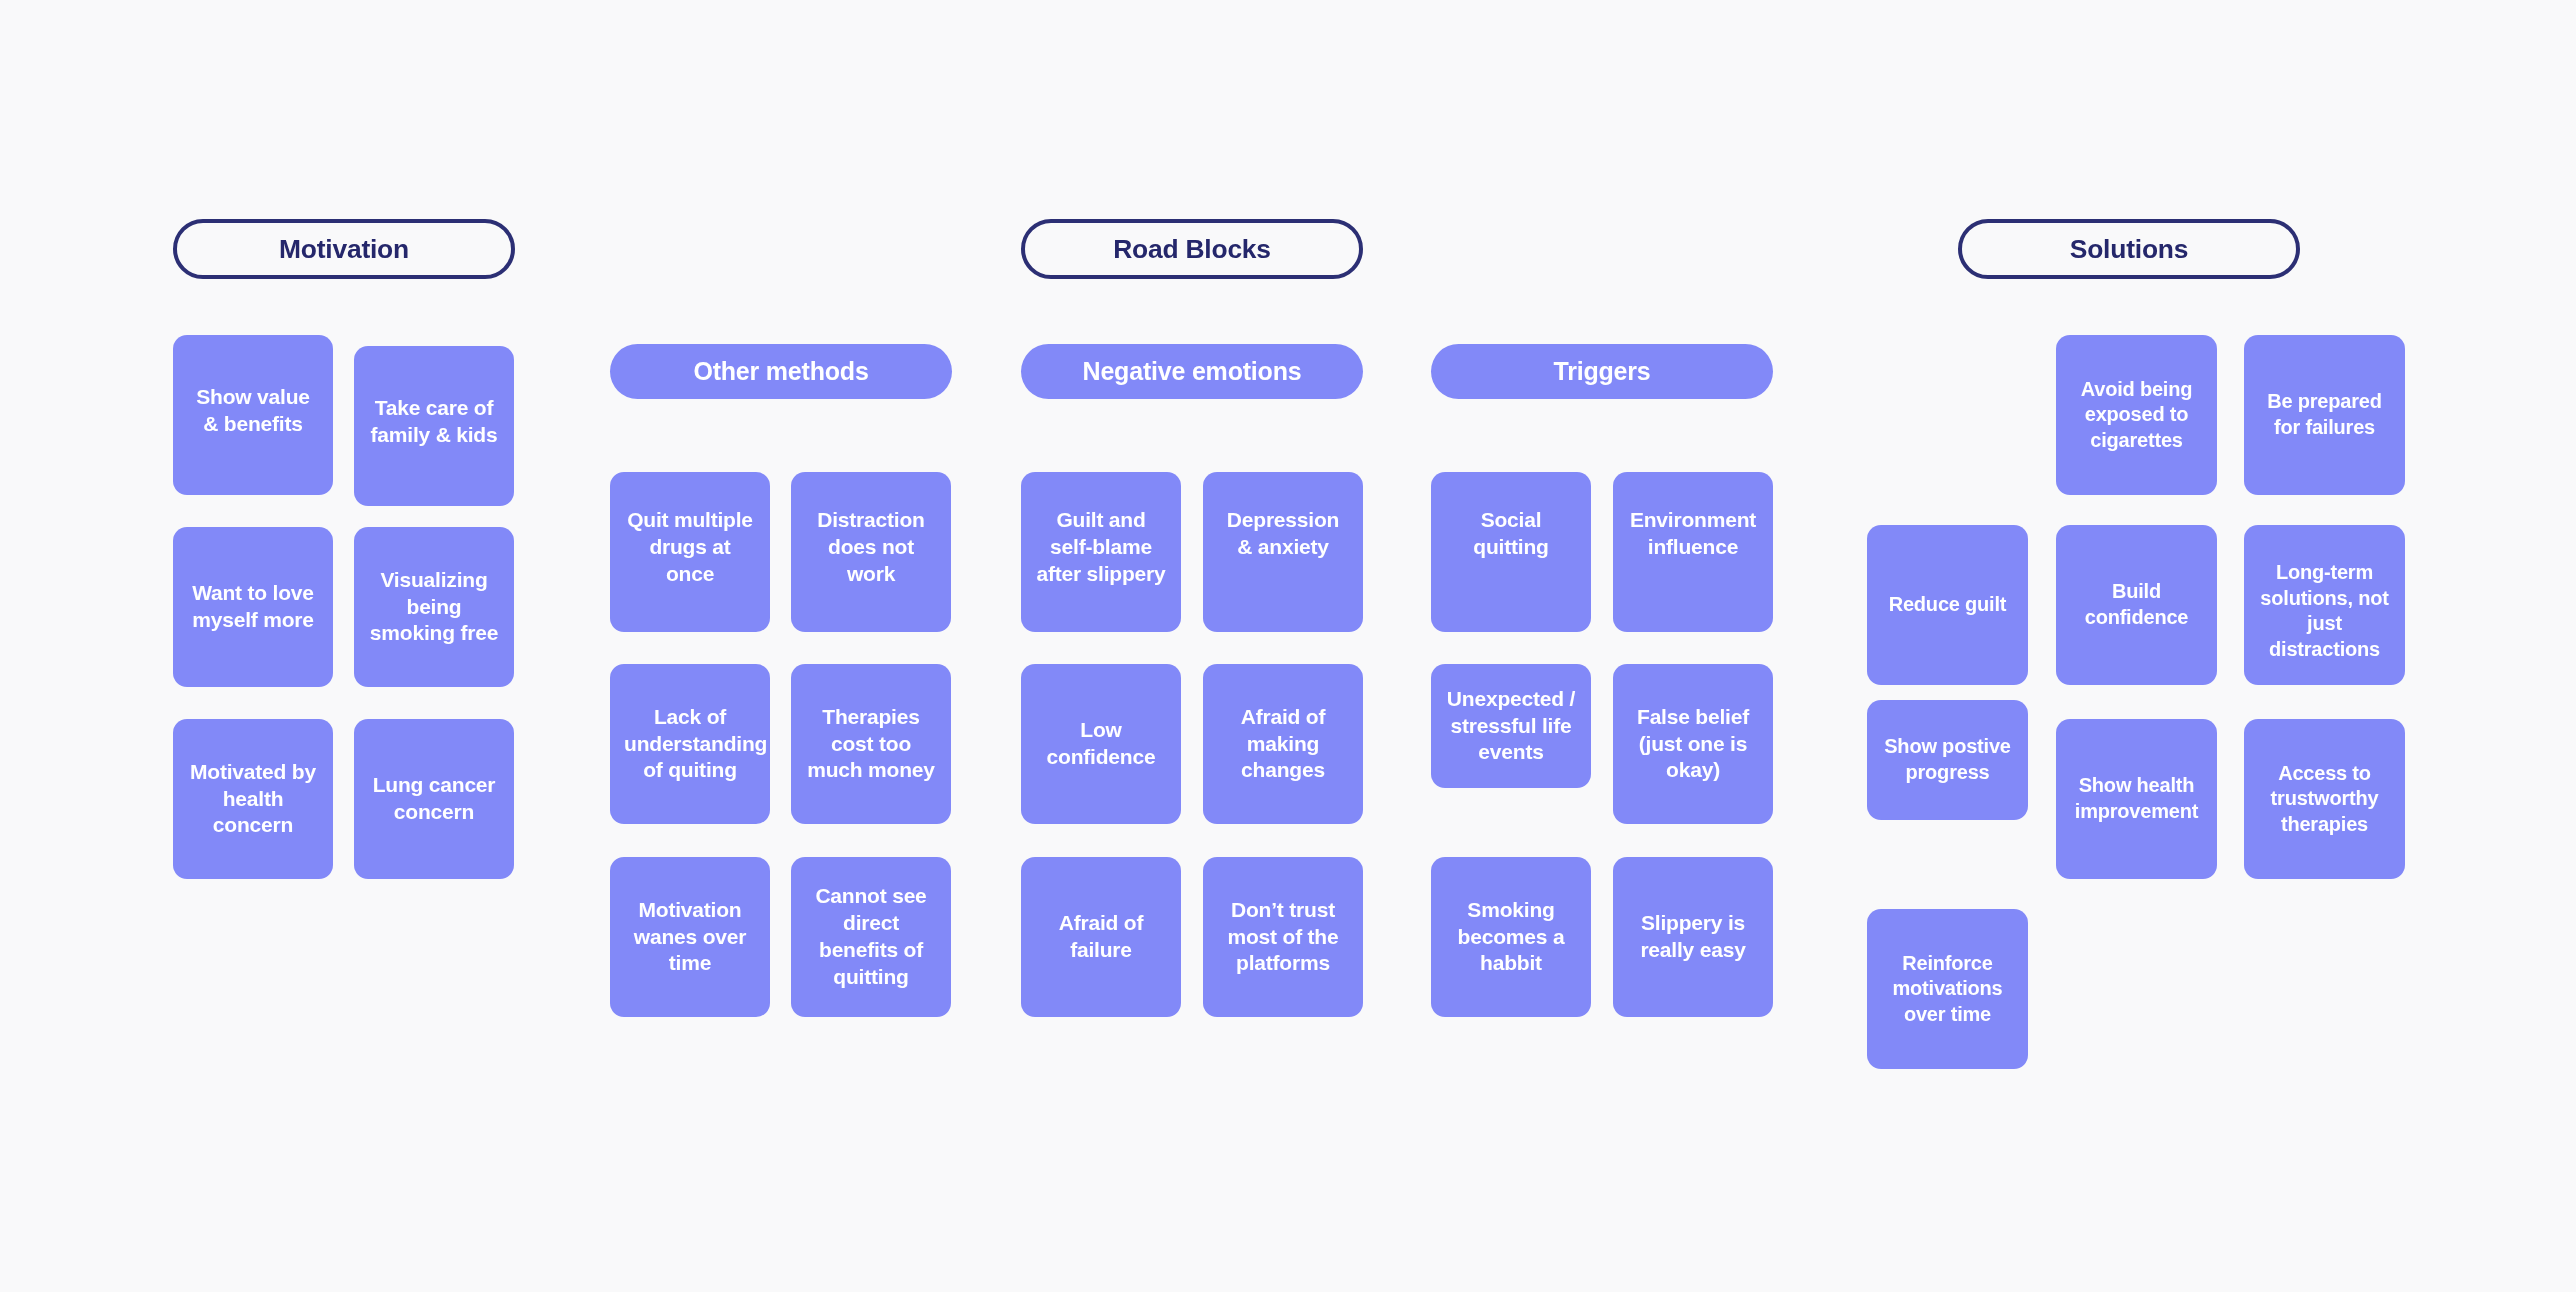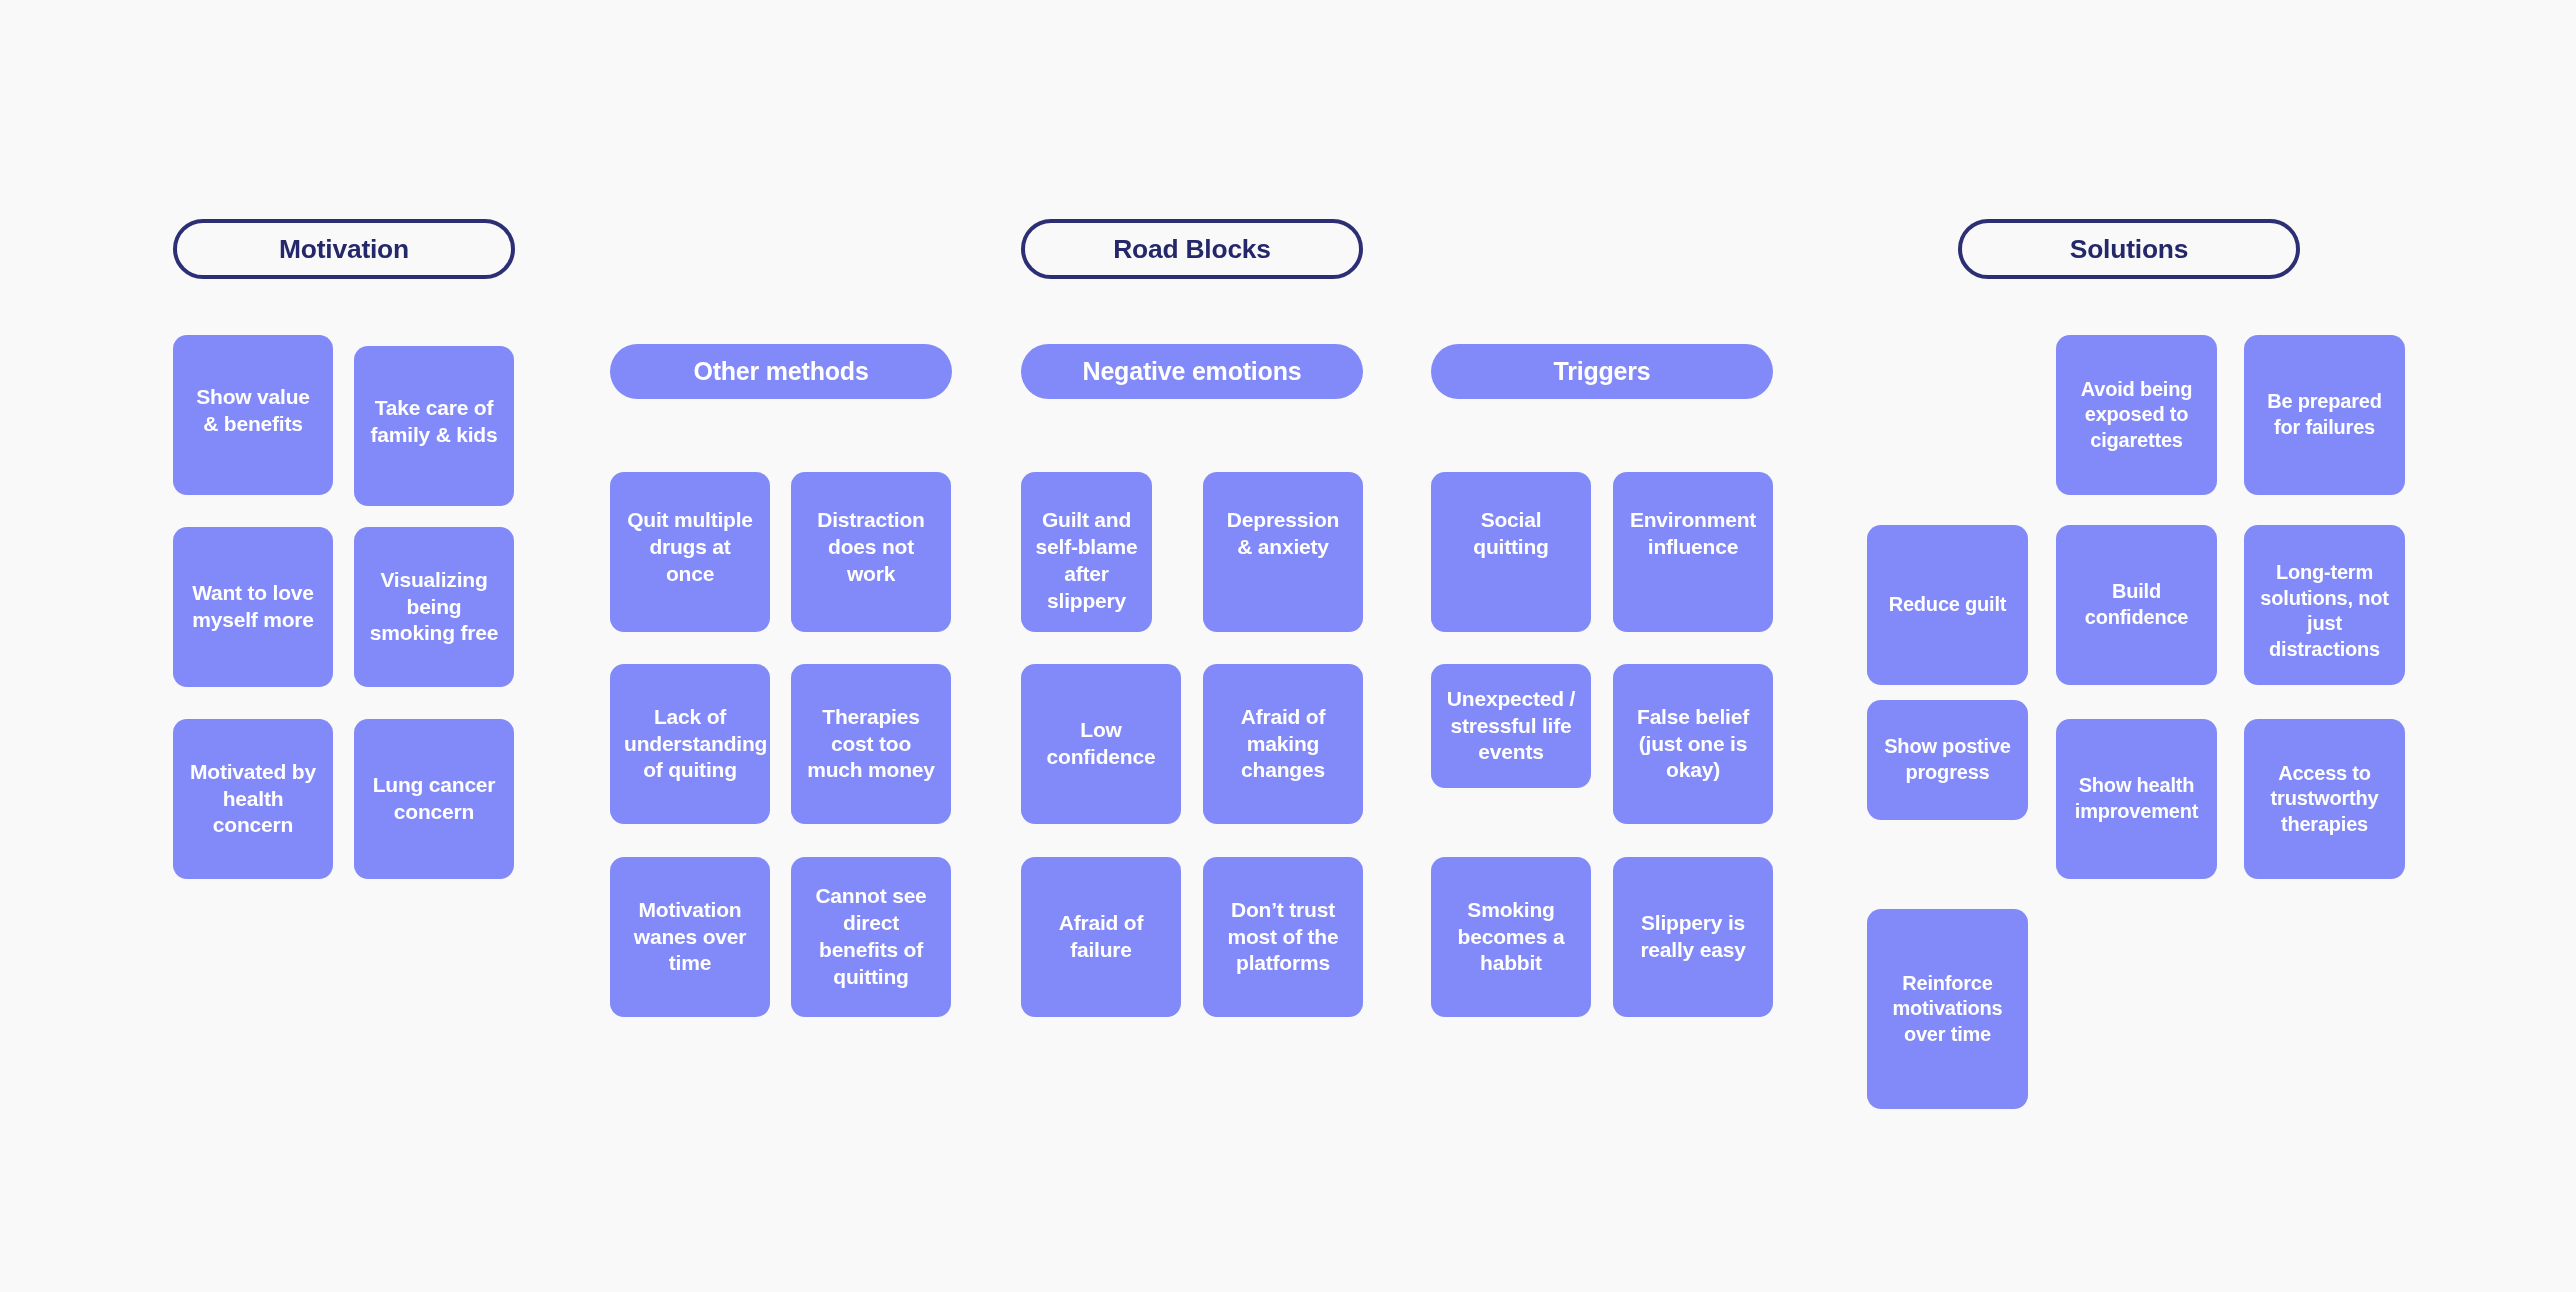--- a/index.html
+++ b/index.html
@@ -141,21 +141,21 @@
     <span class="card-label">Motivation wanes over time</span>
   </div>
   <div class="card" style="left:791px; top:857px; width:160px; height:160px;">
     <span class="card-label">Cannot see direct benefits of quitting</span>
   </div>
 
   <div class="group-header" style="left:1021px; top:344px; width:342px;">
     <span>Negative emotions</span>
   </div>
 
-  <div class="card anchor-mid" style="left:1021px; top:472px; width:131px; height:160px;">
+  <div class="card anchor-mid" style="left:1021px; top:472px; width:160px; height:160px;">
     <span class="card-label">Guilt and self-blame after slippery</span>
   </div>
   <div class="card anchor-mid" style="left:1203px; top:472px; width:160px; height:160px;">
     <span class="card-label">Depression &amp; anxiety</span>
   </div>
 
   <div class="card" style="left:1021px; top:664px; width:160px; height:160px;">
     <span class="card-label">Low confidence</span>
   </div>
   <div class="card" style="left:1203px; top:664px; width:160px; height:160px;">
@@ -218,18 +218,18 @@
   <div class="card narrow" style="left:1867px; top:700px; width:161px; height:120px;">
     <span class="card-label">Show postive progress</span>
   </div>
   <div class="card narrow" style="left:2056px; top:719px; width:161px; height:160px;">
     <span class="card-label">Show health improvement</span>
   </div>
   <div class="card narrow" style="left:2244px; top:719px; width:161px; height:160px;">
     <span class="card-label">Access to trustworthy therapies</span>
   </div>
 
-  <div class="card narrow" style="left:1867px; top:909px; width:161px; height:200px;">
+  <div class="card narrow" style="left:1867px; top:909px; width:161px; height:160px;">
     <span class="card-label">Reinforce motivations over time</span>
   </div>
 
 </div>
 
 
 </body></html>

